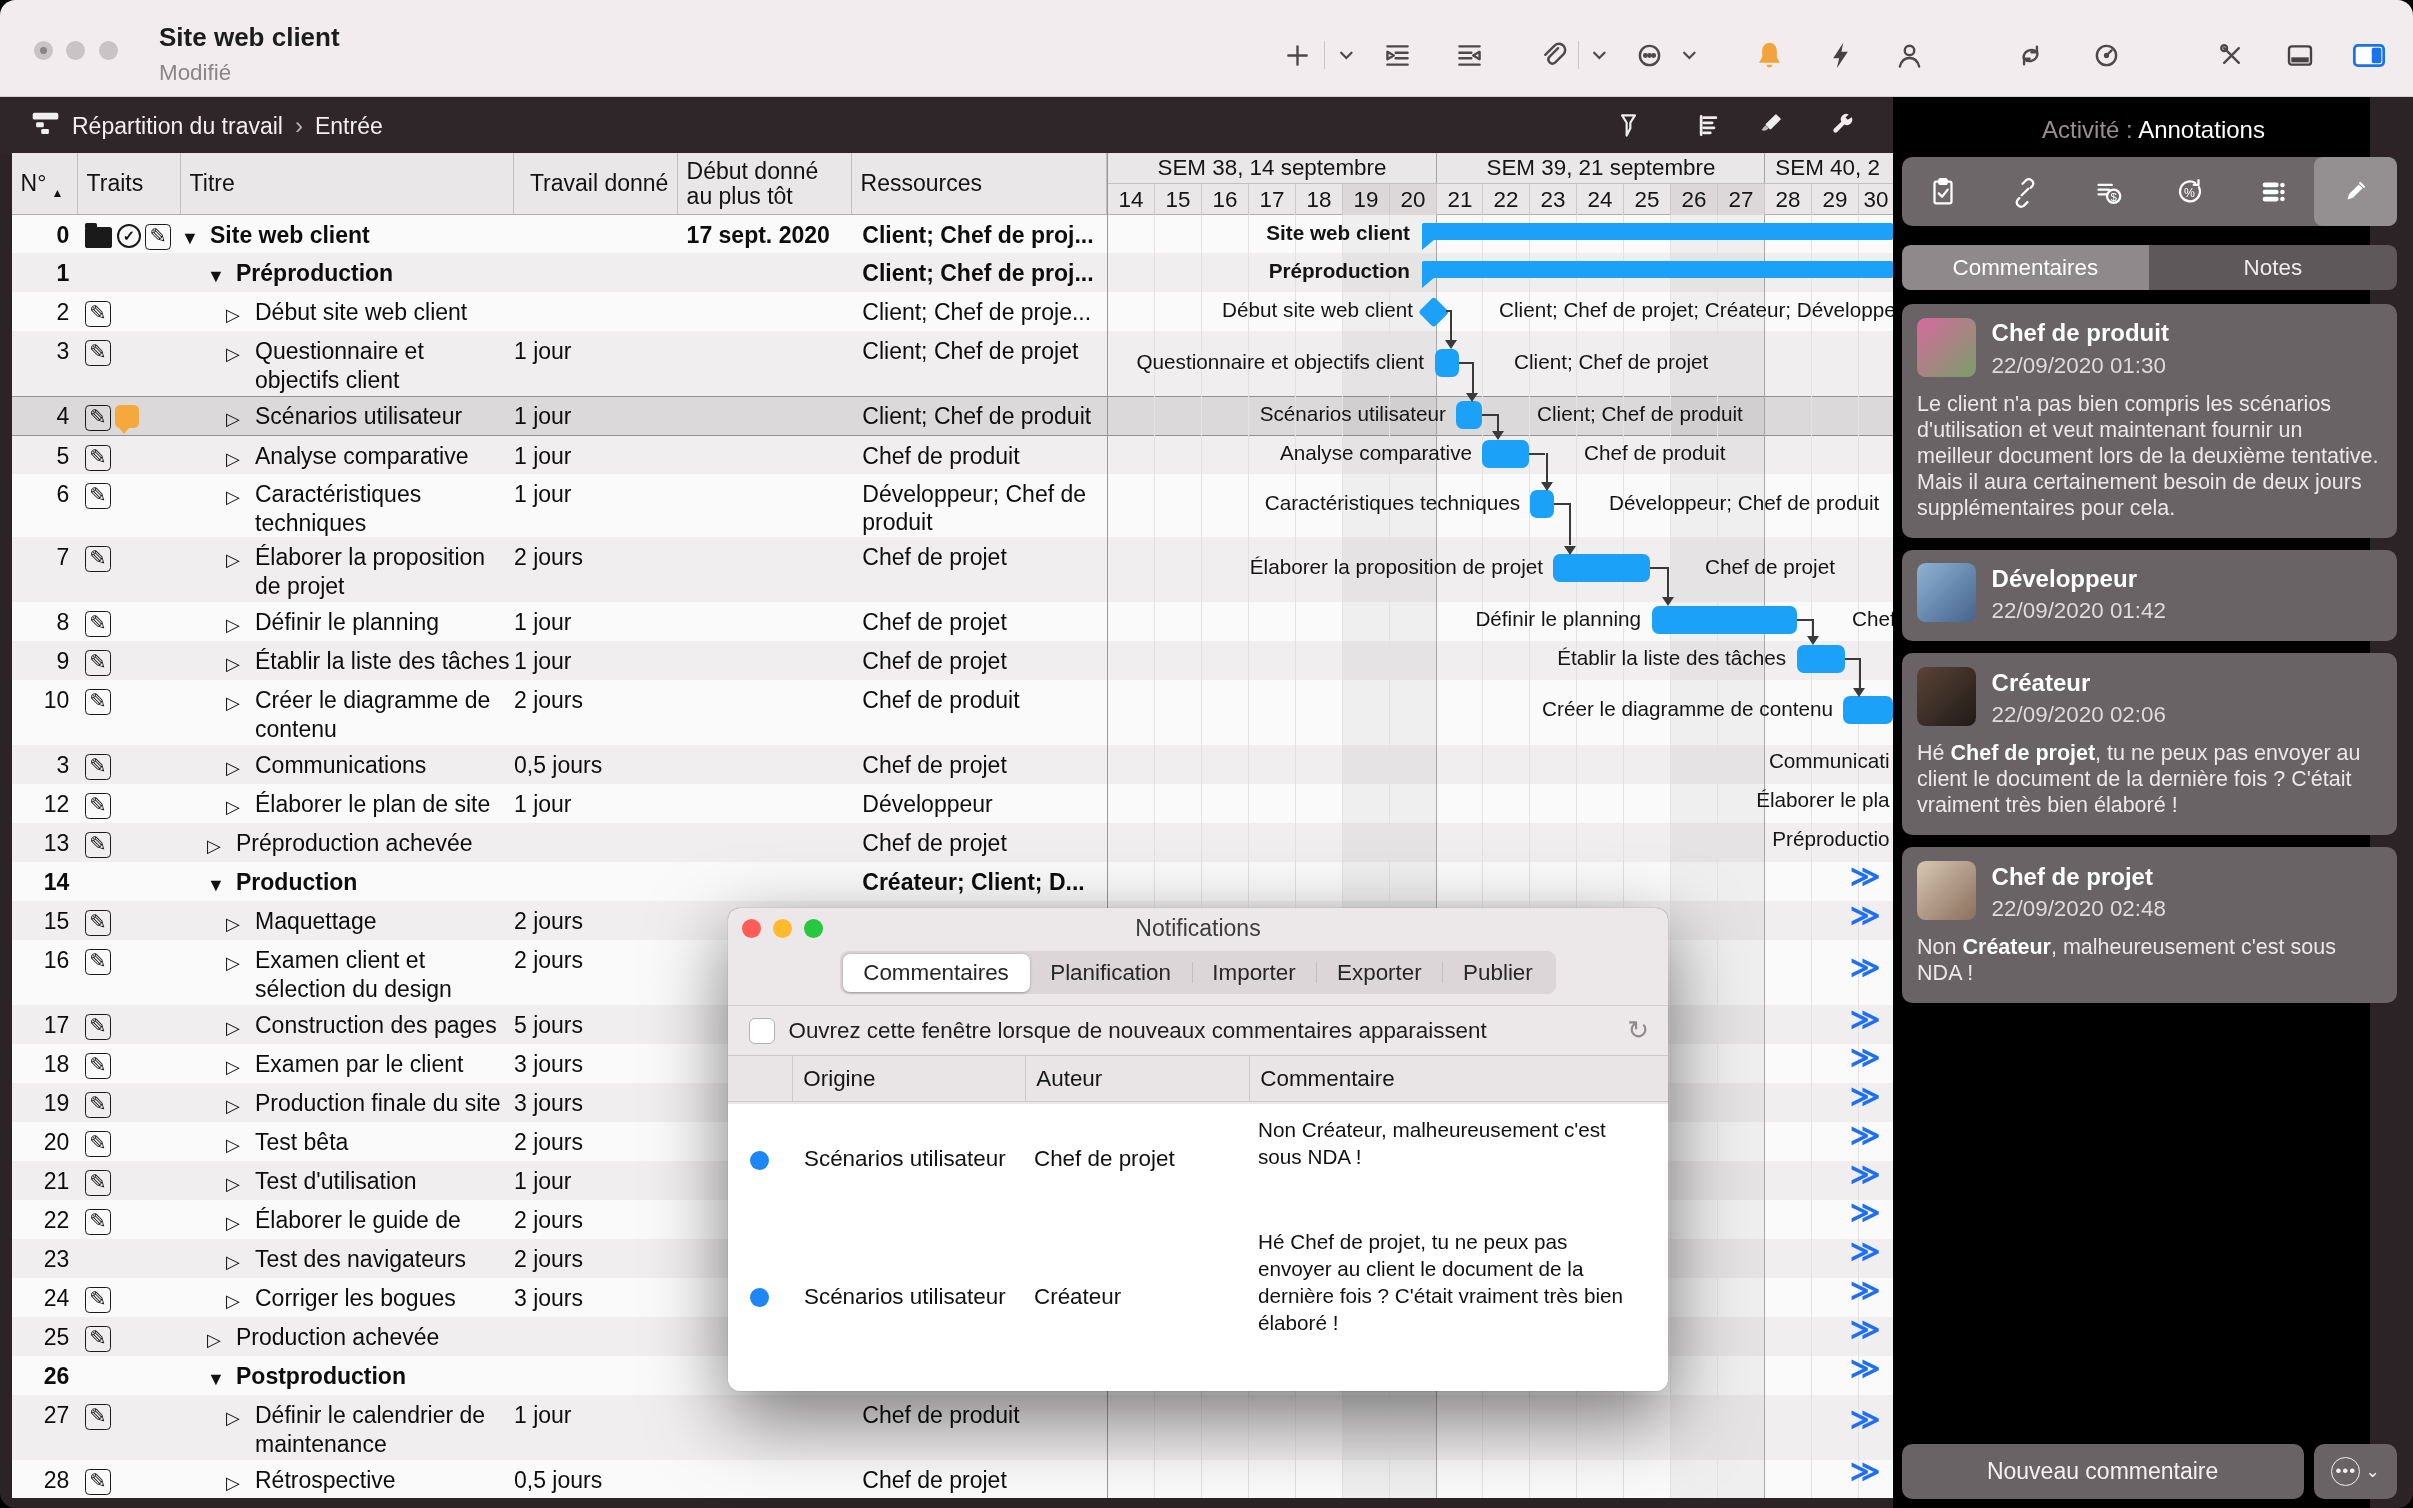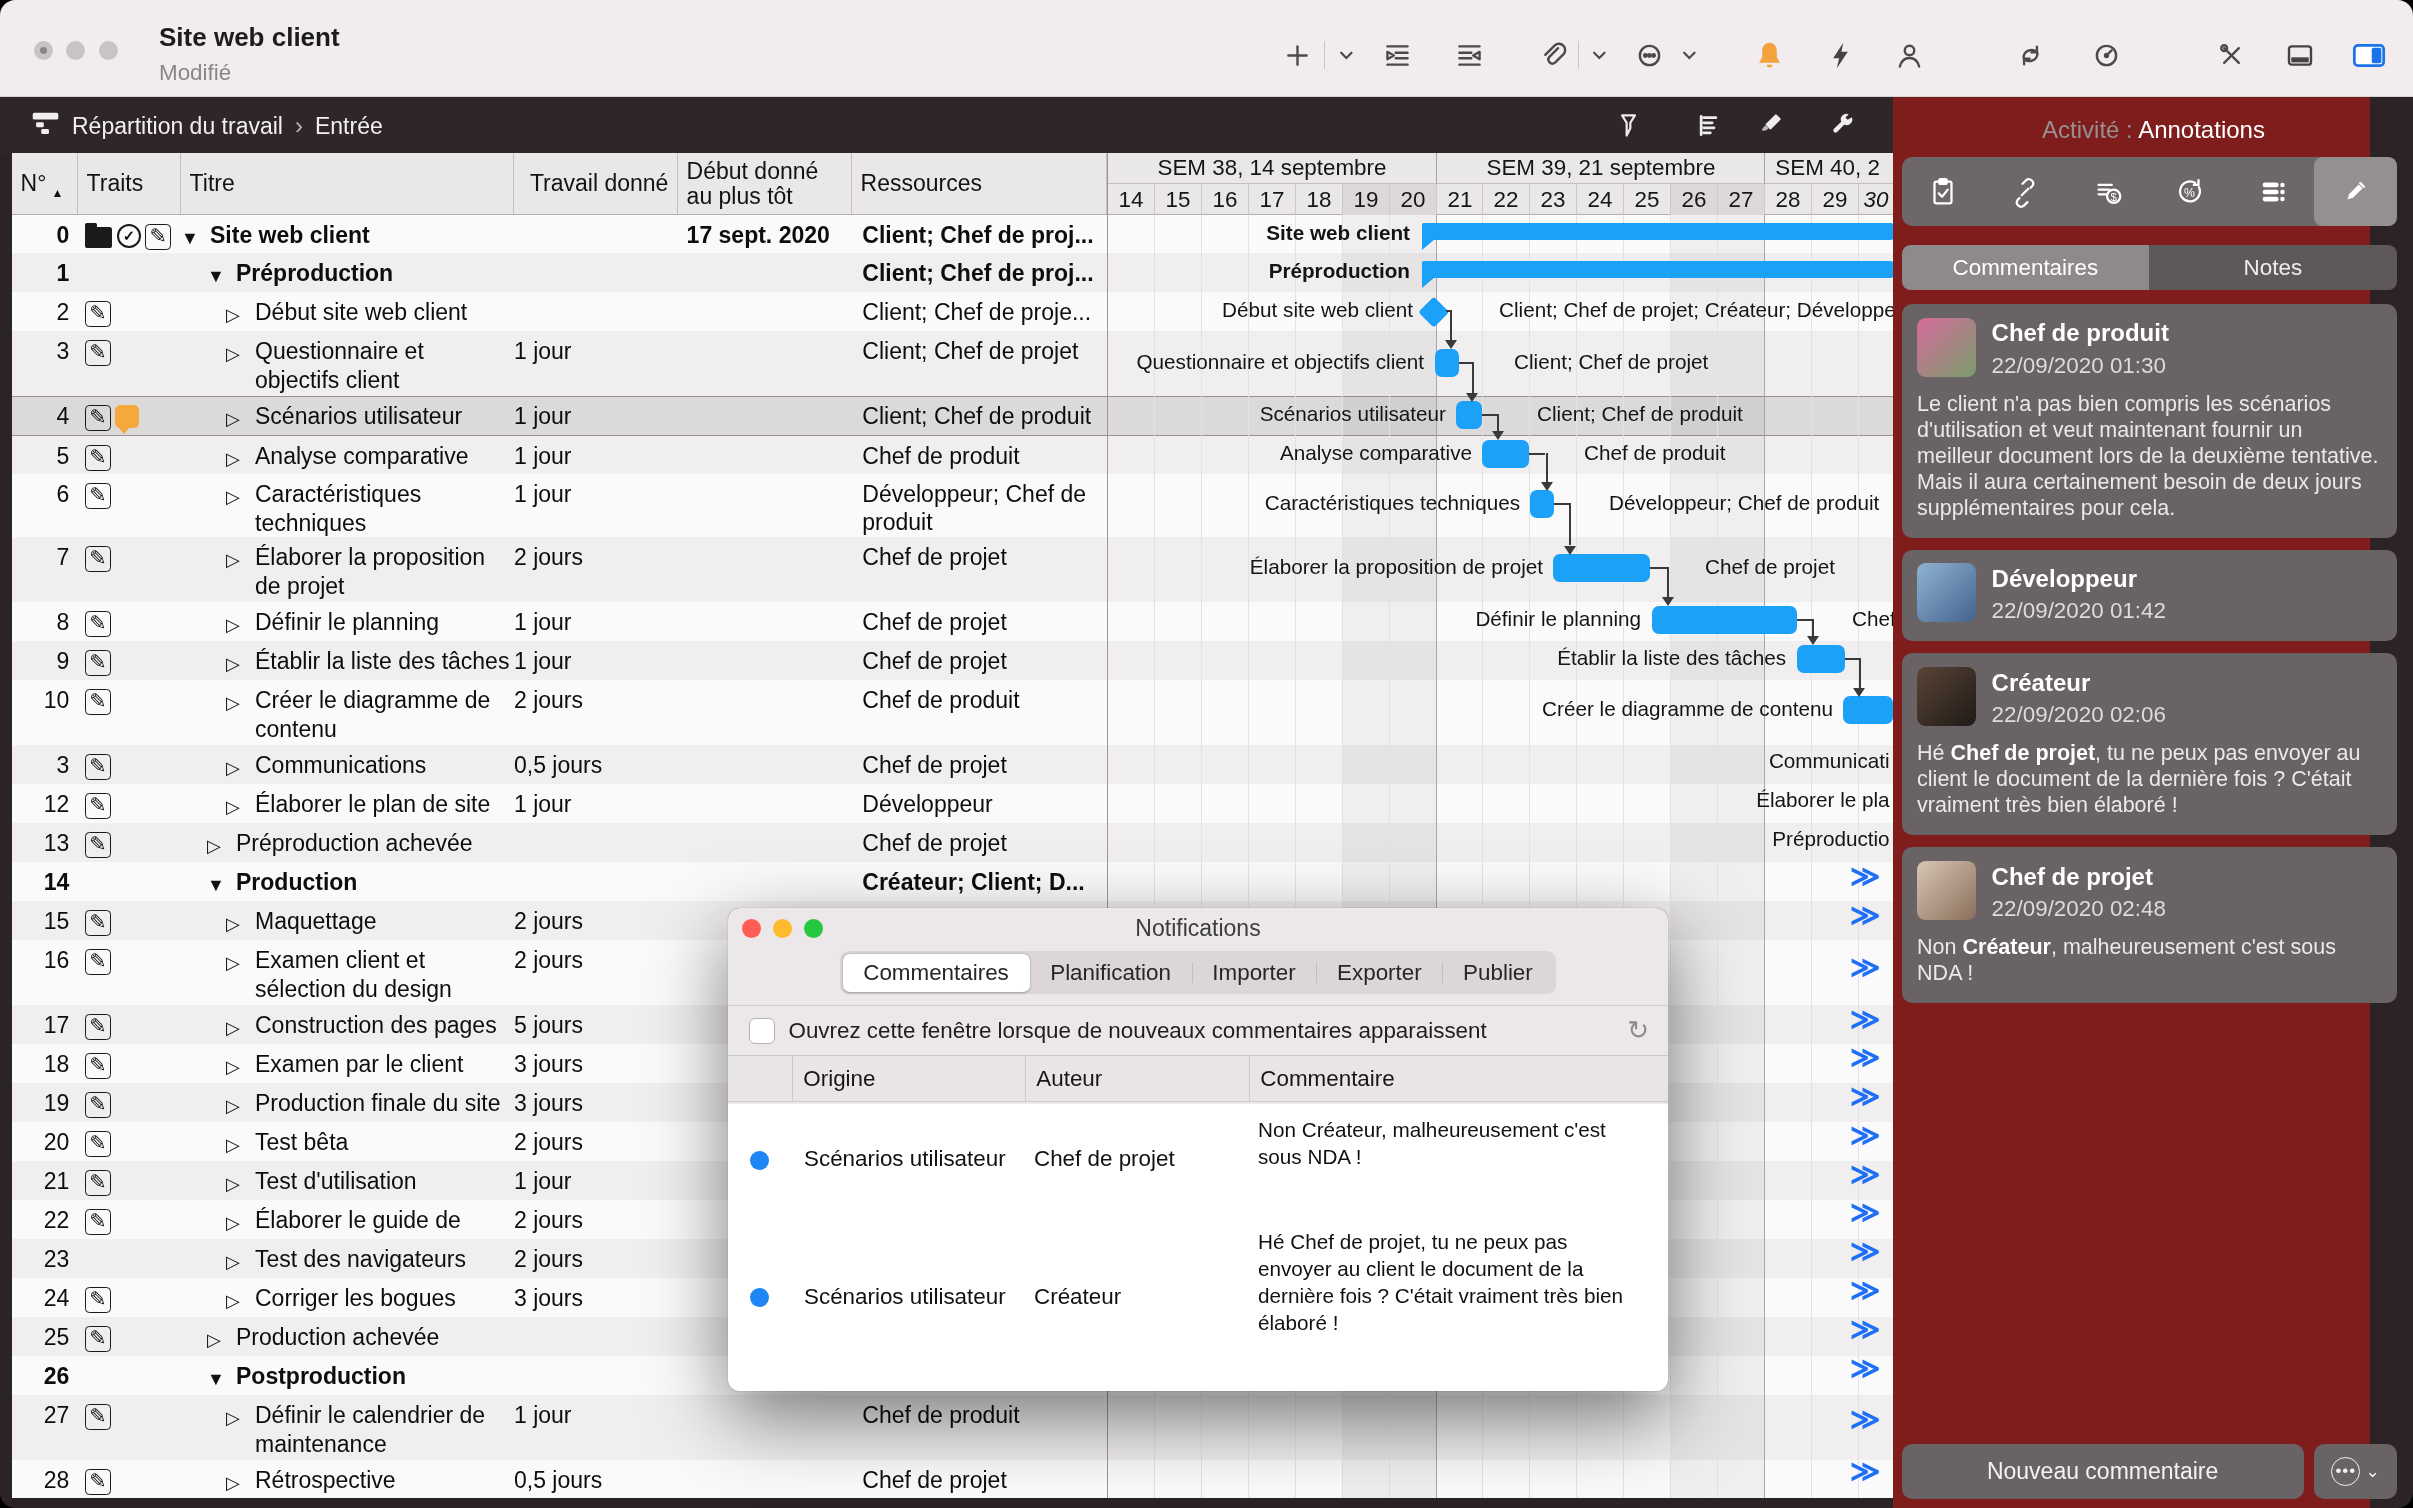--- a/index.html
+++ b/index.html
@@ -59,21 +59,21 @@
   .glabelL{position:absolute;font-size:20.7px;color:#141414;white-space:nowrap;}
   .glabelR{position:absolute;font-size:20.7px;color:#141414;white-space:nowrap;margin-left:24px;}
   .gbar{position:absolute;height:27.6px;background:#1ba1f7;border-radius:6.9px;}
   .gsum{position:absolute;height:17px;background:#1ba1f7;border-radius:1.7px;}
   .gsum:before{content:"";position:absolute;left:0;top:16.4px;border-top:11.2px solid #1ba1f7;border-right:13px solid transparent;}
   .gdia{position:absolute;width:21.5px;height:21.5px;background:#1ba1f7;border-radius:3.4px;transform:rotate(45deg);}
   .gmore{position:absolute;font-size:29px;font-weight:700;color:#1e6ff5;letter-spacing:-1.7px;}
   .cline{position:absolute;background:#3a3a3a;}
   .carrow{position:absolute;width:0;height:0;border-left:6px solid transparent;border-right:6px solid transparent;border-top:9.5px solid #3a3a3a;}
   
-  #sidebar{position:absolute;left:1893px;top:97px;width:477px;height:1412px;background:#7f1d1d;}
+  #sidebar{position:absolute;left:1893px;top:97px;width:477px;height:1412px;background:#000000;}
   #sb-head{position:absolute;left:0;top:19px;width:521px;text-align:center;font-size:24px;color:#fff;}
   #sb-head .pre{color:#978f91;}
   #sb-iconbar{position:absolute;left:8.6px;top:60px;width:495px;height:69px;background:#6e6769;border-radius:10.3px;display:flex;}
   .sbseg{flex:1;display:flex;align-items:center;justify-content:center;border-radius:8.6px;}
   .sbseg.active{background:#949091;}
   #sb-tabs{position:absolute;left:8.6px;top:148px;width:495px;height:45px;border-radius:8.6px;overflow:hidden;display:flex;}
   .sbtab{flex:1;display:flex;align-items:center;justify-content:center;font-size:22.4px;color:#efecec;background:#5f585a;}
   .sbtab.active{background:#8f898b;color:#fff;}
   #cards{position:absolute;left:8.6px;top:207px;width:495px;display:flex;flex-direction:column;gap:12px;}
   .card{background:#6a6365;border-radius:10.3px;padding:13.8px 15.5px 17px 15.5px;}
@@ -283,21 +283,21 @@
         <div class="daycell" style="left: 329px; width: 47px;">21</div>
         <div class="daycell" style="left: 375px; width: 47px;">22</div>
         <div class="daycell" style="left: 422px; width: 47px;">23</div>
         <div class="daycell" style="left: 469px; width: 47px;">24</div>
         <div class="daycell" style="left: 516px; width: 47px;">25</div>
         <div class="daycell we" style="left: 563px; width: 47px;">26</div>
         <div class="daycell we" style="left: 610px; width: 47px;">27</div>
         <div class="wklabel" style="left: 657px; width: 132px; justify-content: flex-start; padding-left: 10.3px;">SEM 40, 2</div>
         <div class="daycell" style="left: 657px; width: 47px;">28</div>
         <div class="daycell" style="left: 704px; width: 47px;">29</div>
-        <div class="daycell" style="left: 751px; width: 35px; font-style: italic;">30</div>
+        <div class="daycell" style="left: 751px; width: 35px;">30</div>
       </div>
     <div id="rows">
         <div class="trow" style="height: 38px;">
           <div class="cell c-num bold">0</div>
           <div class="cell c-traits">
             <span class="ti ti-folder"></span>
             <span class="ti ti-clock">✓</span>
             <span class="ti ti-pencil">✎</span>
           </div>
           <div class="cell c-title bold" style="padding-left: 0px;">

